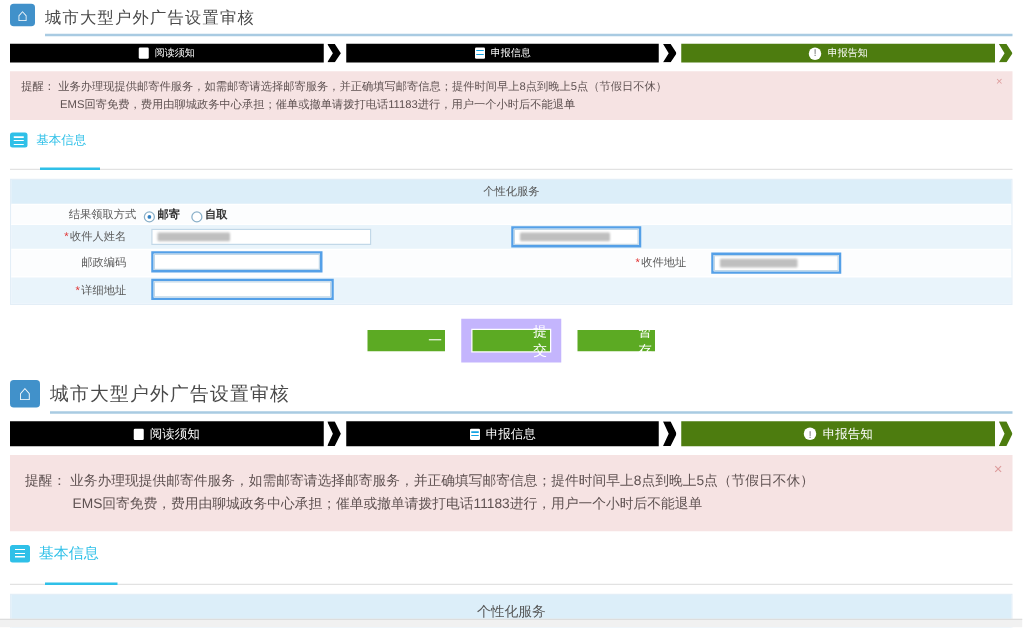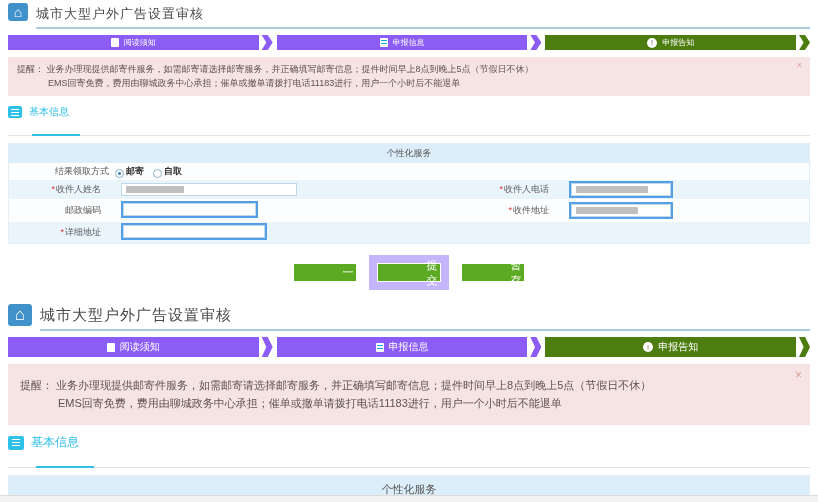--- a/index.html
+++ b/index.html
@@ -29,21 +29,21 @@
 
   
   .steps { display:flex; margin-top:6px; }
   .step { flex:1; display:flex; align-items:stretch; margin-right:4px; }
   .step:last-child { margin-right:0; }
   .bar { flex:1; display:flex; align-items:center; justify-content:center; gap:5px; color:#fff; }
   .p0 .bar { height:15px; font-size:8px; }
   .p1 .bar { height:20px; font-size:10px; }
   .chev { width:11px; margin-left:3px;
           clip-path: polygon(0 0, 55% 0, 100% 50%, 55% 100%, 0 100%, 42% 50%); }
-  .active .bar, .active .chev { background:#8b5cf6; }
+  .active .bar, .active .chev { background:#000000; }
   .inactive .bar, .inactive .chev { background:#4d7c0f; }
   .ic-doc { width:8px; height:9px; background:#fff; border-radius:1px; }
   .ic-form { width:8px; height:9px; background:#fff; border-radius:1px;
              box-shadow: inset 0 -2px 0 rgba(20,163,227,.0); position:relative; }
   .ic-form::after { content:""; position:absolute; left:1px; right:1px; top:2px; height:5px;
              background: repeating-linear-gradient(180deg,#14a3e3 0 1px, transparent 1px 3px); }
   .ic-info { width:10px; height:10px; border-radius:50%; background:#fff; color:#9b9b9b;
              font-size:8px; font-weight:bold; display:flex; align-items:center; justify-content:center; }
   .ic-info::before { content:"!"; }
 
@@ -185,21 +185,20 @@
       </span>
     </div>
 
     <div class="row row-grid4 bg-blue">
       <span class="lbl"><span class="star">*</span><span>收件人姓名</span></span>
       <span>
           <span class="inp w-name">
             <span class="redact rw-name"></span>
           </span>
         </span>
-      <span class="lbl"><span class="star">*</span><span>收件人电话</span></span>
       <span><span class="ann-blue-box"><span class="inp w-phone">
               <span class="redact rw-phone"></span>
             </span></span></span>
     </div>
 
     <div class="row row-grid4 bg-white">
       <span class="lbl">邮政编码</span>
       <span><span class="ann-blue-box"><span class="inp w-postal"></span></span></span>
       <span class="lbl"><span class="star">*</span><span>收件地址</span></span>
       <span><span class="ann-blue-box"><span class="inp w-addr">

